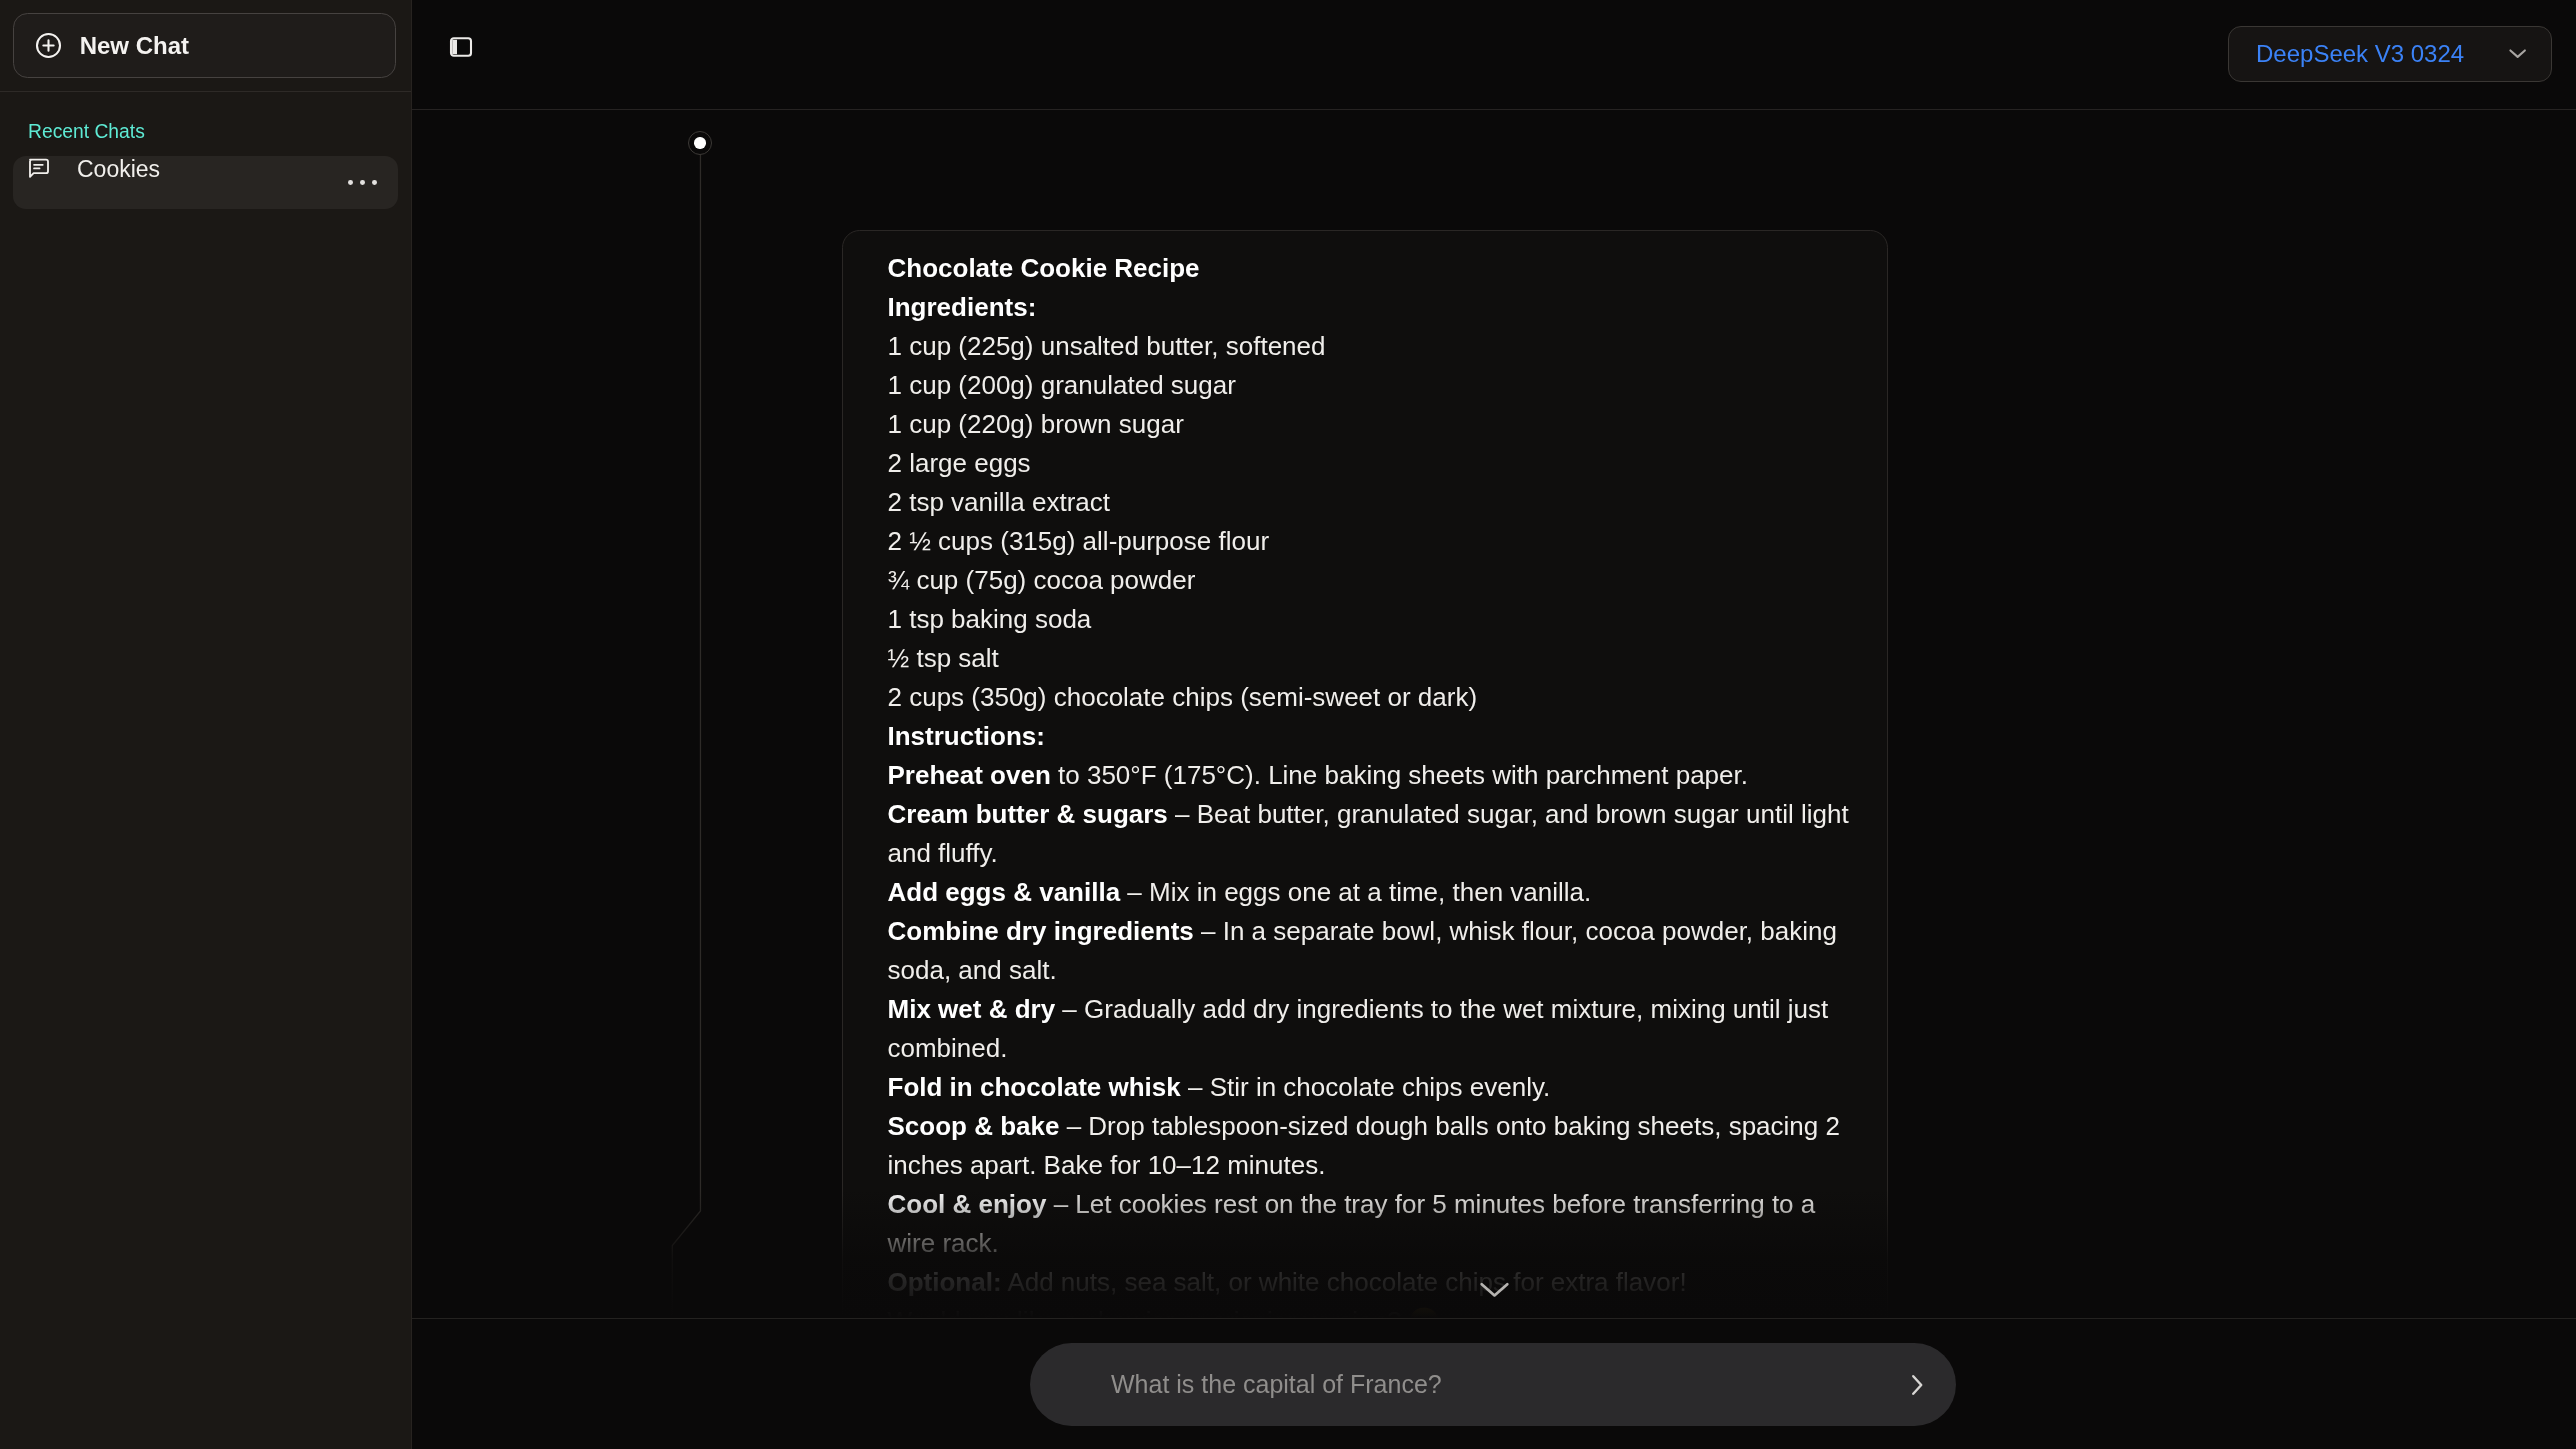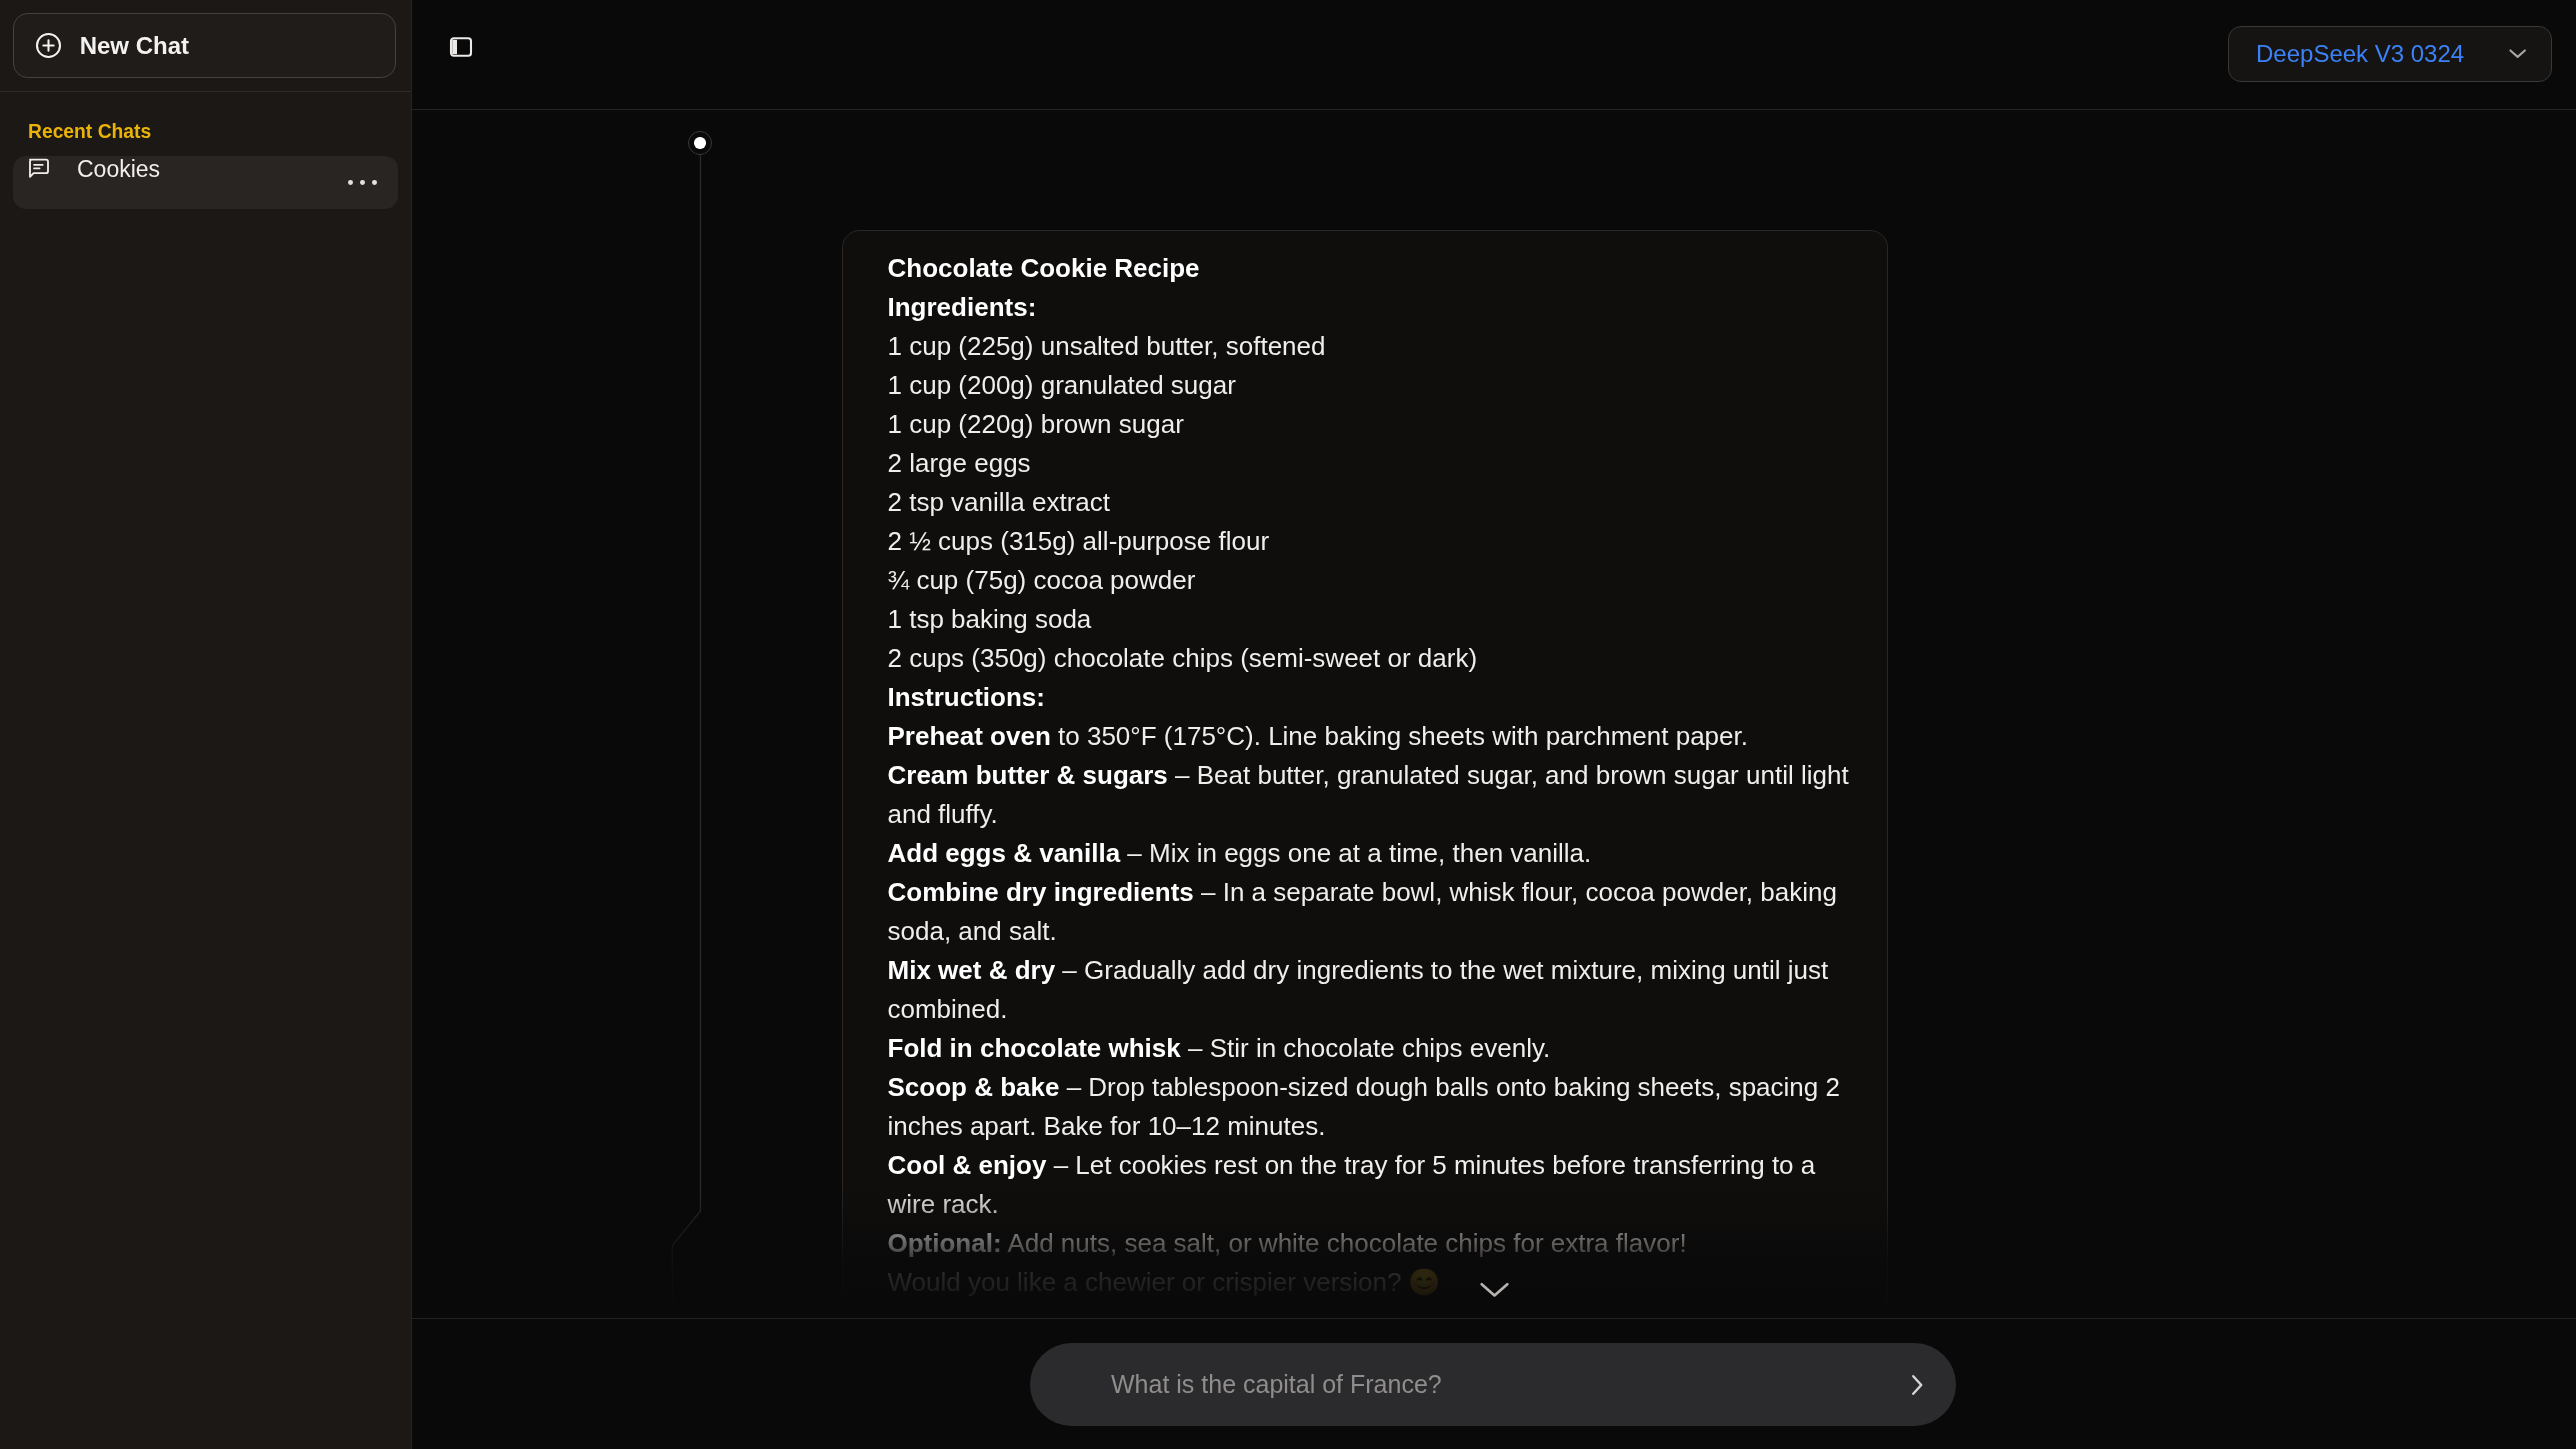--- a/index.html
+++ b/index.html
@@ -25,21 +25,21 @@
     background: #1f1c1a;
     border: 1.6px solid #464240;
     border-radius: 14.5px;
     padding-left: 21px; gap: 17.7px;
     cursor: pointer;
   }
   .new-chat-btn .label { font-size: 24px; font-weight: 600; color: #f4f2f0; }
   .sidebar-divider { margin-top: 11.3px; border-top: 0.8px solid #2e2a27; }
   .recent-chats-label {
     margin: 29px 8px 13px 28px;
-    font-size: 19.3px; font-weight: 700; color: #eab308;
+    font-size: 19.3px; font-weight: 400; color: #5eead4;
   }
   .chat-list { display: flex; flex-direction: column; gap: 6.4px; }
   .chat-item {
     display: flex; 
     margin: 0 13px; height: 53px;
     background: #282522;
     border-radius: 13px;
     padding: 0 21px 0 13px; gap: 27px;
     cursor: pointer;
   }
@@ -219,20 +219,21 @@
             <p><b>Chocolate Cookie Recipe</b><span></span></p>
             <p><b>Ingredients:</b><span></span></p>
             <p><b></b><span>1 cup (225g) unsalted butter, softened</span></p>
             <p><b></b><span>1 cup (200g) granulated sugar</span></p>
             <p><b></b><span>1 cup (220g) brown sugar</span></p>
             <p><b></b><span>2 large eggs</span></p>
             <p><b></b><span>2 tsp vanilla extract</span></p>
             <p><b></b><span>2 ½ cups (315g) all-purpose flour</span></p>
             <p><b></b><span>¾ cup (75g) cocoa powder</span></p>
             <p><b></b><span>1 tsp baking soda</span></p>
+            <p><b></b><span>½ tsp salt</span></p>
             <p><b></b><span>2 cups (350g) chocolate chips (semi-sweet or dark)</span></p>
             <p><b>Instructions:</b><span></span></p>
             <p><b>Preheat oven</b><span> to 350°F (175°C). Line baking sheets with parchment paper.</span></p>
             <p><b>Cream butter &amp; sugars</b><span> – Beat butter, granulated sugar, and brown sugar until light and fluffy.</span></p>
             <p><b>Add eggs &amp; vanilla</b><span> – Mix in eggs one at a time, then vanilla.</span></p>
             <p><b>Combine dry ingredients</b><span> – In a separate bowl, whisk flour, cocoa powder, baking soda, and salt.</span></p>
             <p><b>Mix wet &amp; dry</b><span> – Gradually add dry ingredients to the wet mixture, mixing until just combined.</span></p>
             <p><b>Fold in chocolate whisk</b><span> – Stir in chocolate chips evenly.</span></p>
             <p><b>Scoop &amp; bake</b><span> – Drop tablespoon-sized dough balls onto baking sheets, spacing 2 inches apart. Bake for 10–12 minutes.</span></p>
             <p><b>Cool &amp; enjoy</b><span> – Let cookies rest on the tray for 5 minutes before transferring to a wire rack.</span></p>

